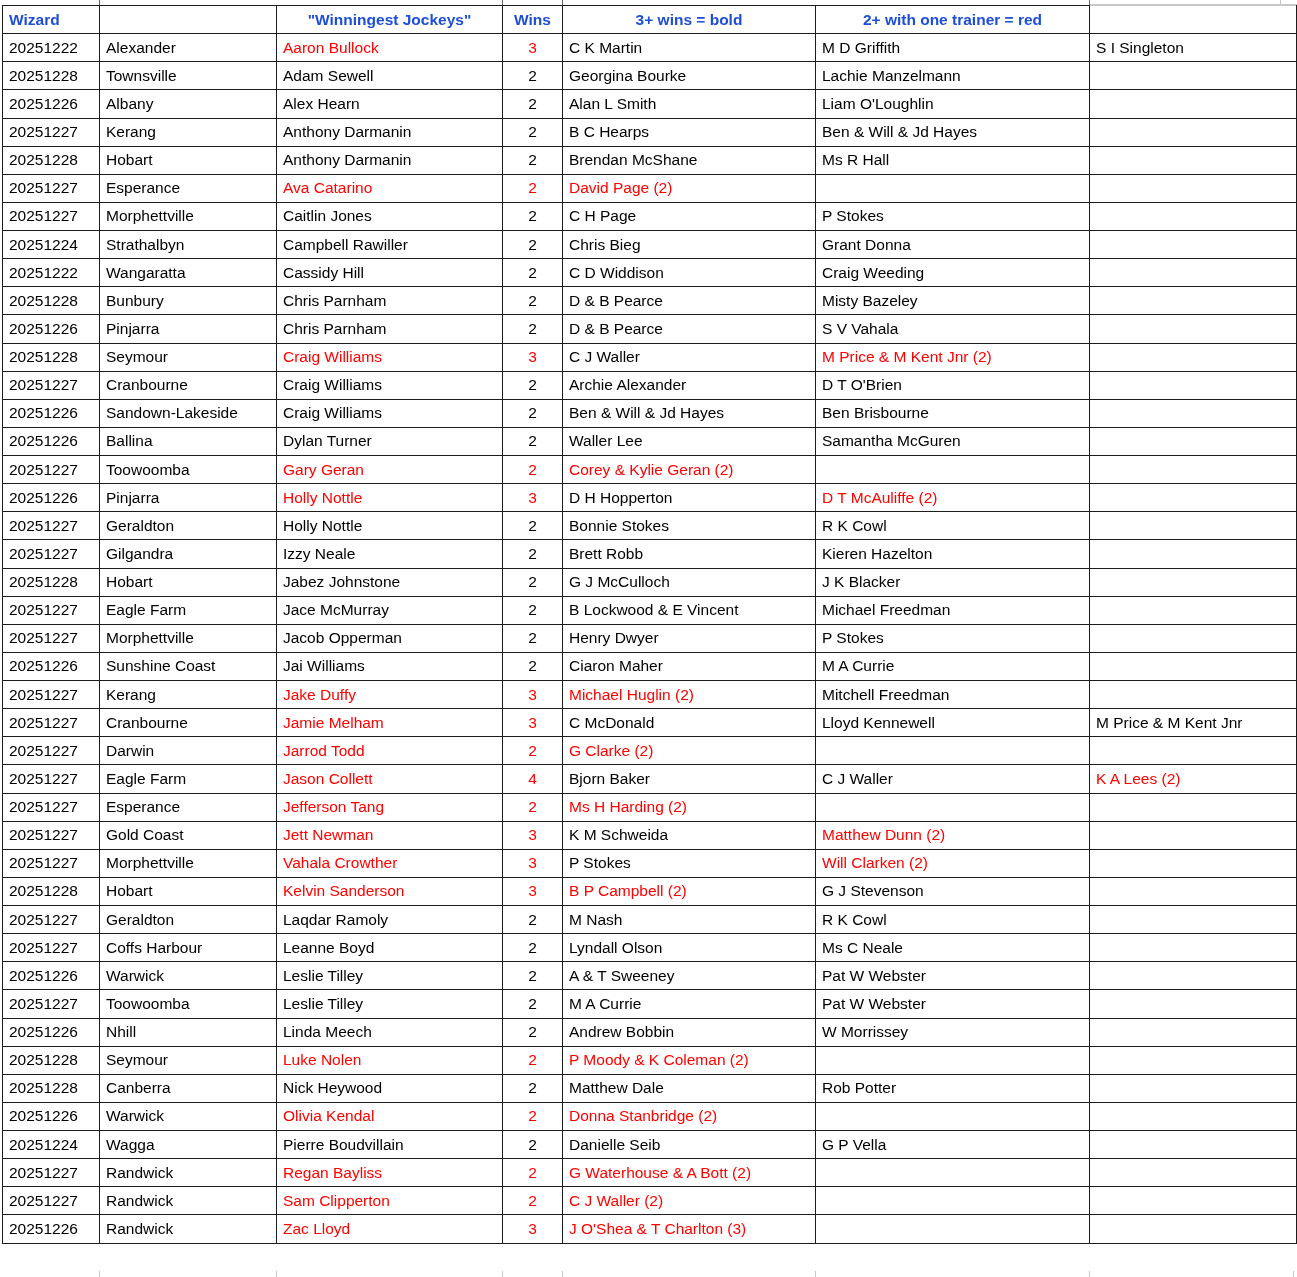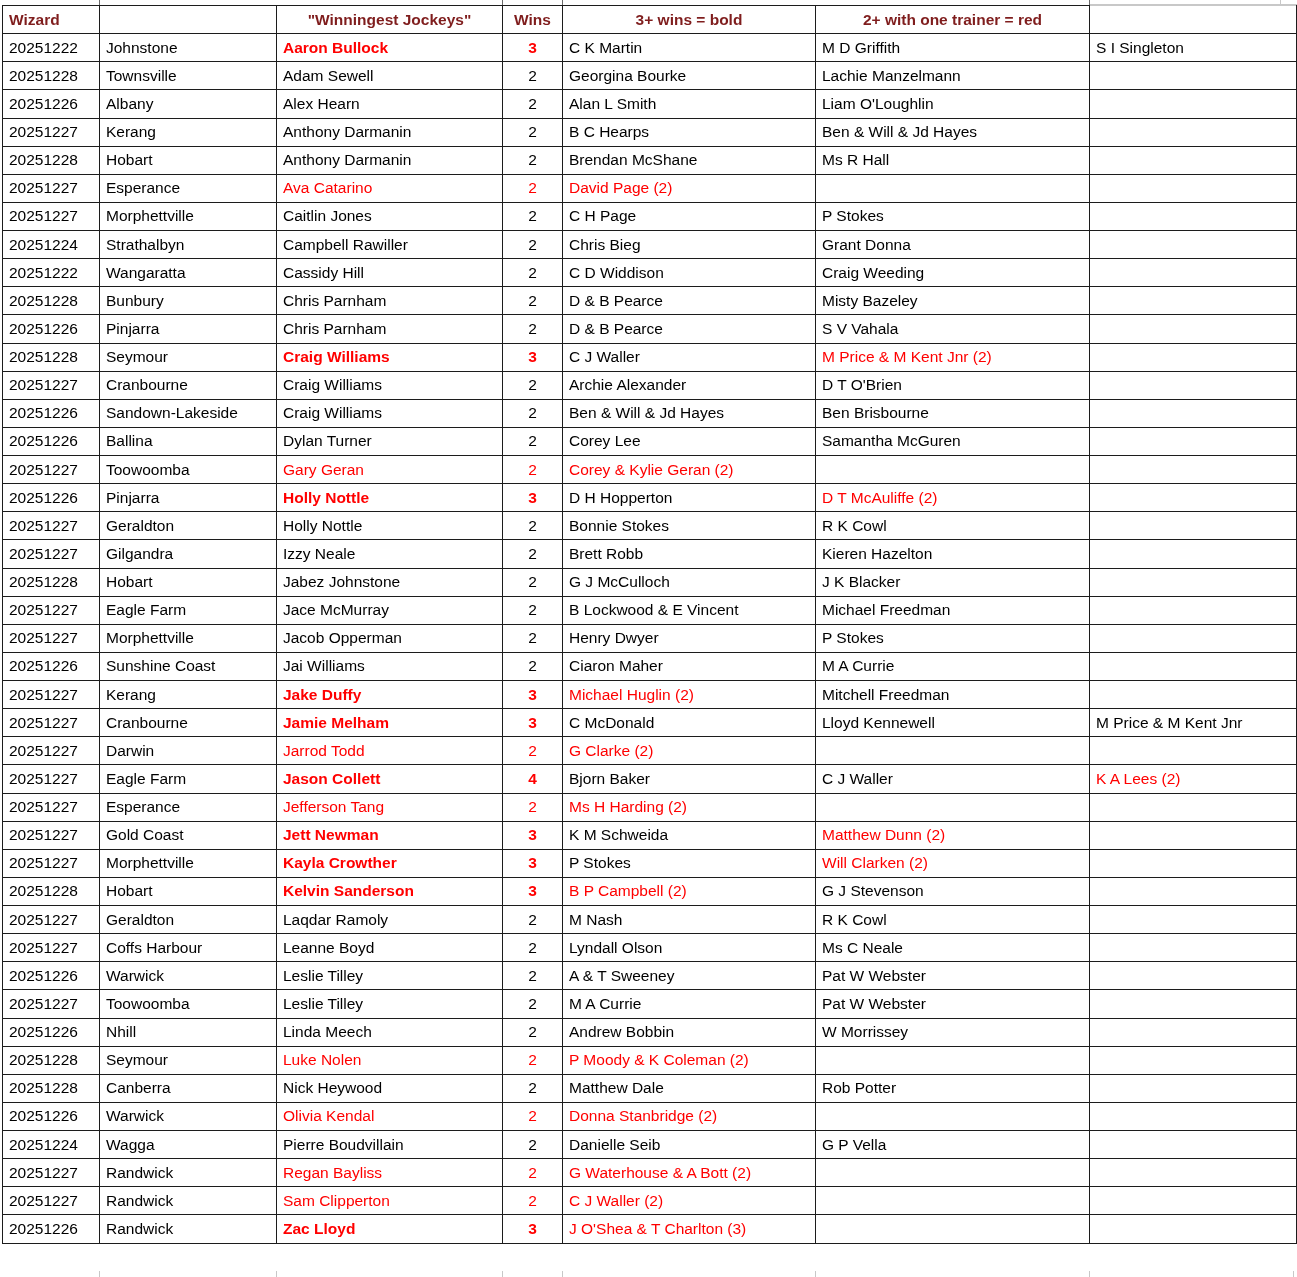--- a/index.html
+++ b/index.html
@@ -19,24 +19,24 @@
     color:#000000;
     padding:0 4px 0 6px;
     white-space:nowrap;
     overflow:hidden;
     text-align:left;
     font-weight:normal;
     height:26.1px;
     line-height:26px;
   }
   tr{height:28.13px;}
-  th{font-weight:bold;color:#7f1d1d;}
+  th{font-weight:bold;color:#1d4ed8;}
   th.c, td.c{text-align:center;padding:0 2px;}
   .red{color:#FF0000;}
-  .bold{font-weight:bold;}
+  .bold{font-weight:normal;}
   
   th.outside{border-top:1px solid #c8c8c8;}
   
   .stub{position:absolute;width:1px;background:#6a6a6a;}
   .stub.gray{background:#c8c8c8;}
 </style>
 </head>
 <body>
 
 <div class="stub" style="left:99px;top:0;height:5px;"></div>
@@ -64,21 +64,21 @@
         <th class="c">"Winningest Jockeys"</th>
         <th class="c">Wins</th>
         <th class="c">3+ wins = bold</th>
         <th class="c">2+ with one trainer = red</th>
         <th class="outside"></th>
       </tr>
     </thead>
     <tbody>
   <tr>
     <td>20251222</td>
-    <td>Johnstone</td>
+    <td>Alexander</td>
     <td class="red bold">Aaron Bullock</td>
     <td class="c red bold">3</td>
     <td class="">C K Martin</td>
     <td class="">M D Griffith</td>
     <td class="">S I Singleton</td>
   </tr>
 
   <tr>
     <td>20251228</td>
     <td>Townsville</td>
@@ -208,21 +208,21 @@
     <td class="">Ben &amp; Will &amp; Jd Hayes</td>
     <td class="">Ben Brisbourne</td>
     <td class=""></td>
   </tr>
 
   <tr>
     <td>20251226</td>
     <td>Ballina</td>
     <td class="">Dylan Turner</td>
     <td class="c">2</td>
-    <td class="">Corey Lee</td>
+    <td class="">Waller Lee</td>
     <td class="">Samantha McGuren</td>
     <td class=""></td>
   </tr>
 
   <tr>
     <td>20251227</td>
     <td>Toowoomba</td>
     <td class="red">Gary Geran</td>
     <td class="c red">2</td>
     <td class="red">Corey &amp; Kylie Geran (2)</td>
@@ -356,21 +356,21 @@
     <td class="red bold">Jett Newman</td>
     <td class="c red bold">3</td>
     <td class="">K M Schweida</td>
     <td class="red">Matthew Dunn (2)</td>
     <td class=""></td>
   </tr>
 
   <tr>
     <td>20251227</td>
     <td>Morphettville</td>
-    <td class="red bold">Kayla Crowther</td>
+    <td class="red bold">Vahala Crowther</td>
     <td class="c red bold">3</td>
     <td class="">P Stokes</td>
     <td class="red">Will Clarken (2)</td>
     <td class=""></td>
   </tr>
 
   <tr>
     <td>20251228</td>
     <td>Hobart</td>
     <td class="red bold">Kelvin Sanderson</td>

